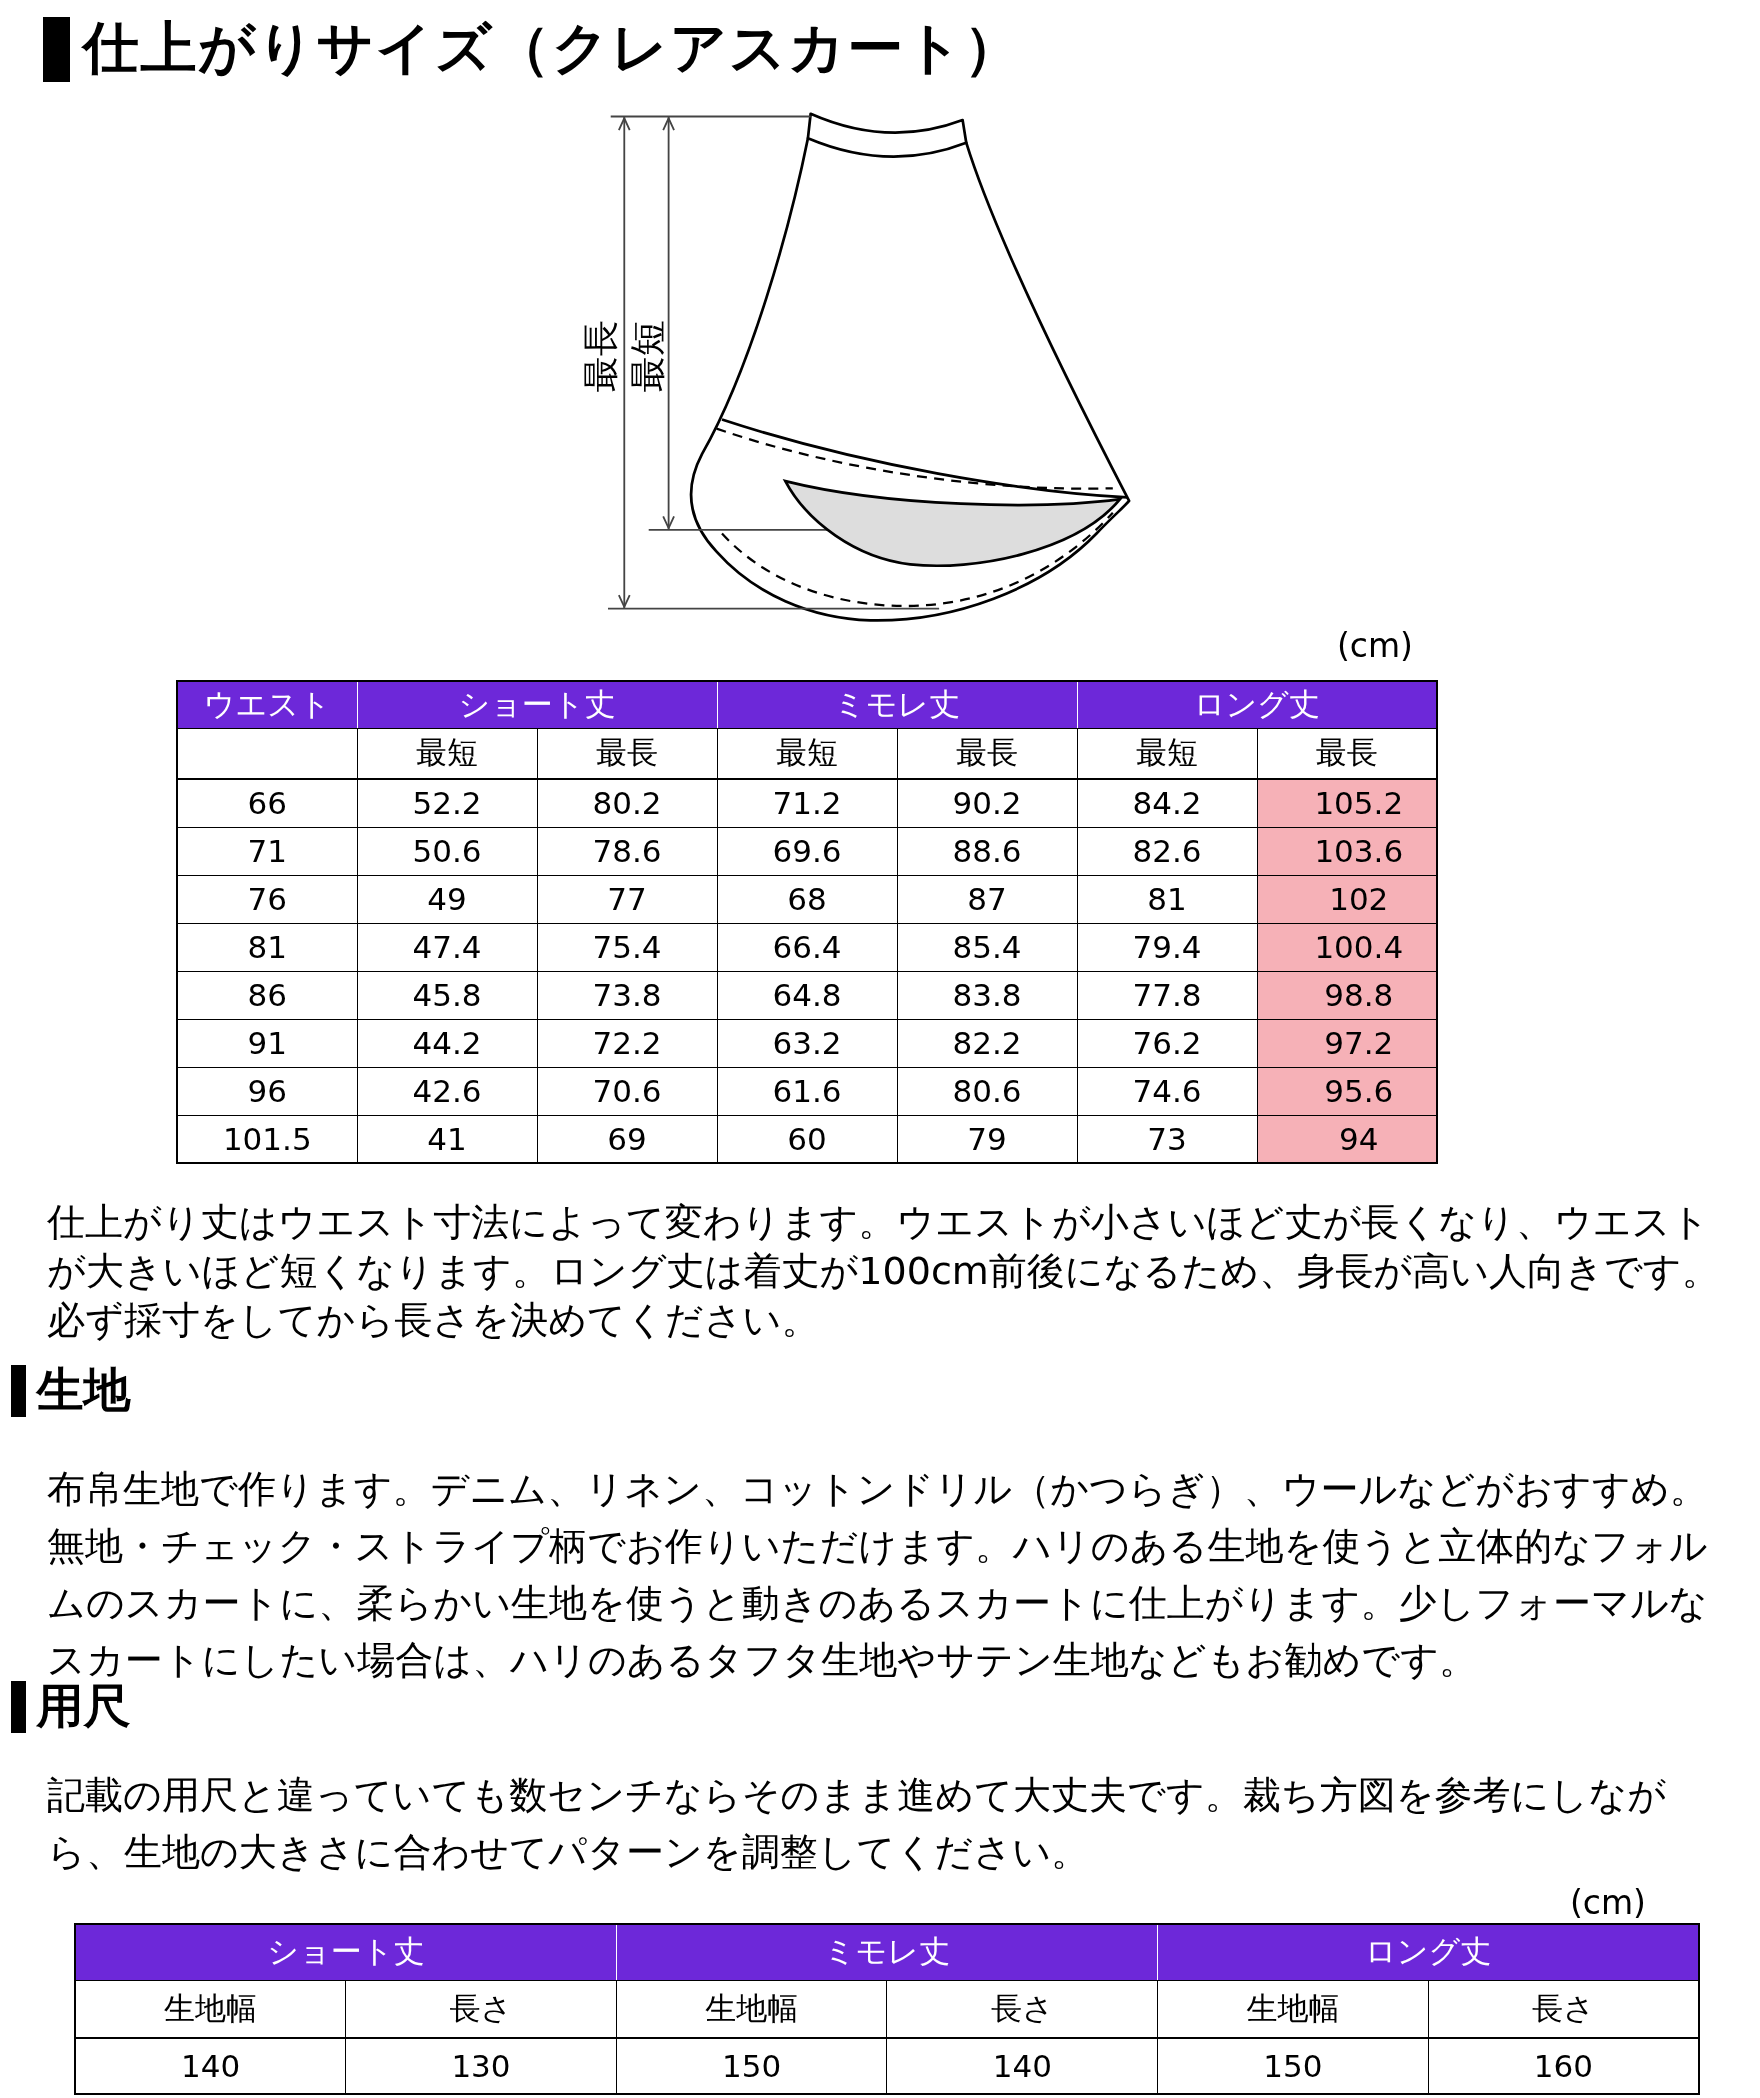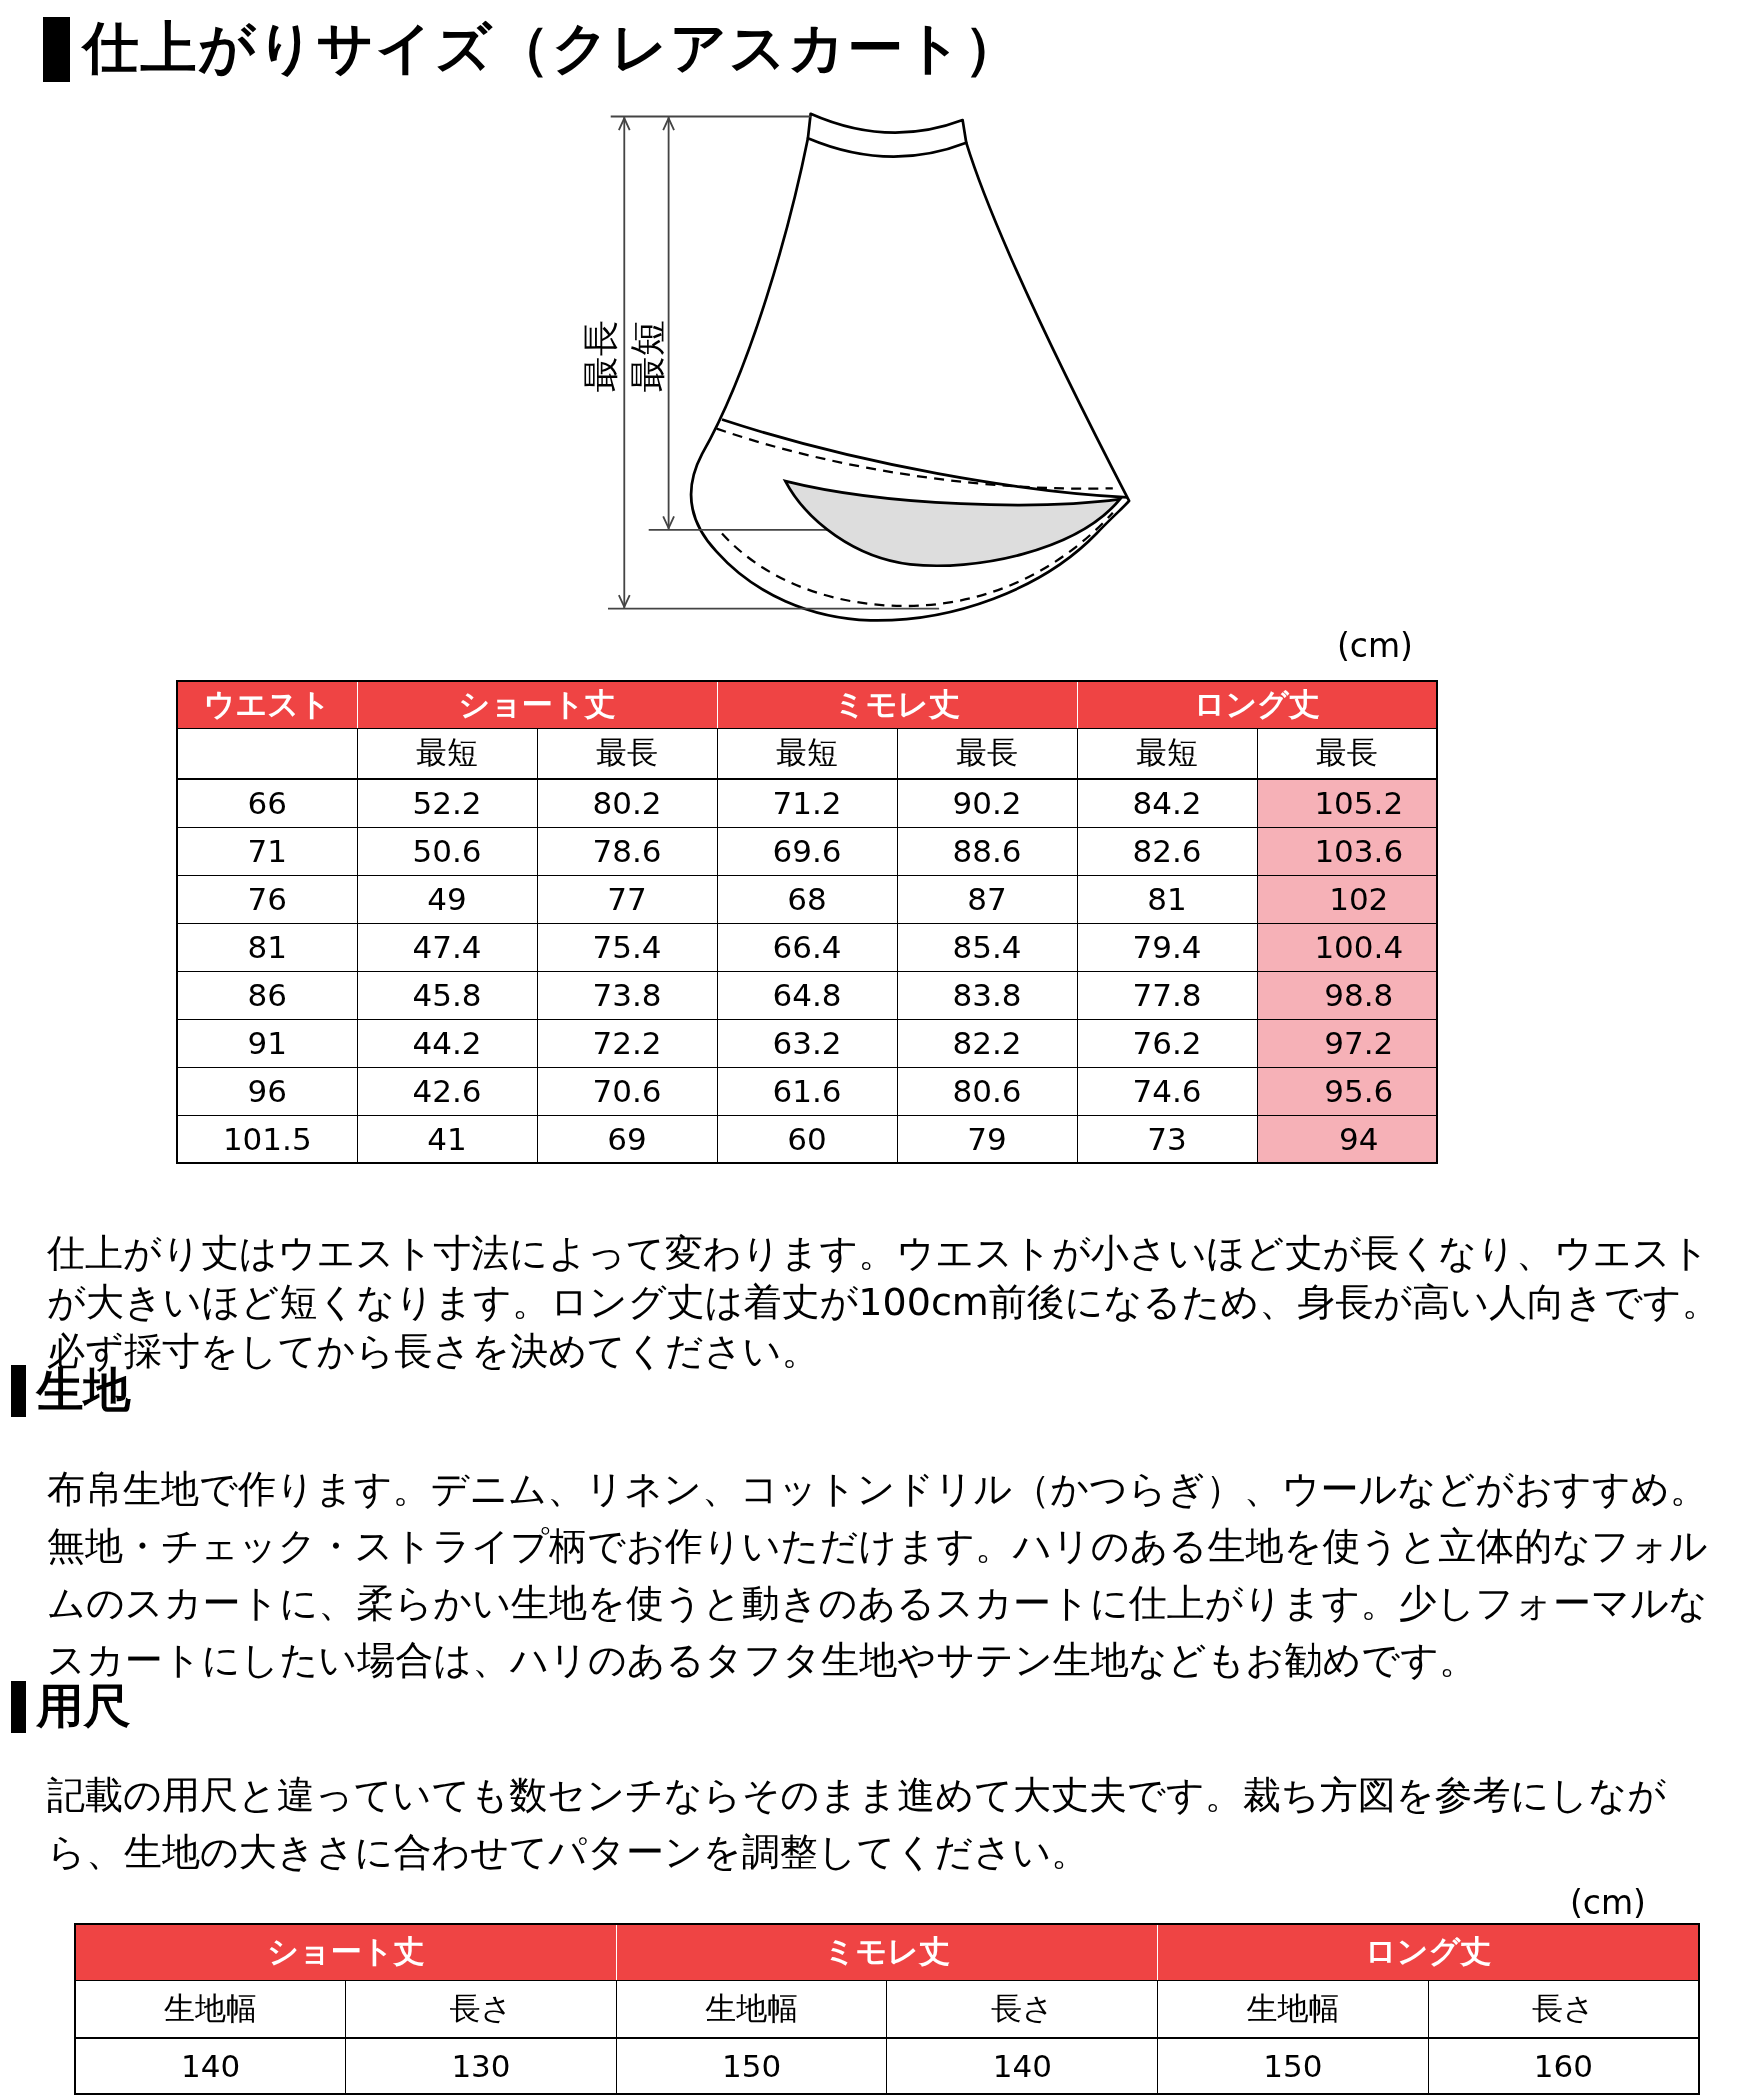--- a/index.html
+++ b/index.html
@@ -24,21 +24,21 @@
   .para.tight { line-height:49px; }
   .para.loose { line-height:57px;margin-top:12px; }
 
   
   .unit { font-size:33px; text-align:right; }
 
   
   table { border-collapse:collapse; table-layout:fixed; font-size:31px; }
   table.sz { border:2.7px solid #000; }
   td, th { border:1.8px solid #000; text-align:center; vertical-align:middle; padding:0; font-weight:normal; }
-  th.grp { background:#ef4444; color:#fff; border-left:1.8px solid #fff; border-right:1.8px solid #fff; font-weight:700; }
+  th.grp { background:#6d28d9; color:#fff; border-left:1.8px solid #fff; border-right:1.8px solid #fff; font-weight:400; }
   tr.grp-row  { height:47px; }
   tr.sub-row  { height:51px; }
   tr.sub-row td { border-bottom:2.7px solid #000; }
   tr.data-row { height:48px; }
   #yardage-table tr.grp-row { height:56px; }
   #yardage-table tr.sub-row { height:58px; }
   #yardage-table tr.data-row { height:56px; }
   td.hl { background:#f6b1b7;padding-left:24px; }
 
   svg text { font-family:"DejaVu Sans","Liberation Sans",sans-serif; }
@@ -176,21 +176,21 @@
     <td>41</td>
     <td>69</td>
     <td>60</td>
     <td>79</td>
     <td>73</td>
     <td class="hl">94</td>
   </tr>
 </tbody>
   </table>
 
-<div class="abs para tight" style="left:47px; top:1229px; width:1684px;">仕上がり丈はウエスト寸法によって変わります。ウエストが小さいほど丈が長くなり、ウエストが大きいほど短くなります。ロング丈は着丈が100cm前後になるため、身長が高い人向きです。必ず採寸をしてから長さを決めてください。</div>
+<div class="abs para tight" style="left:47px; top:1198px; width:1684px;">仕上がり丈はウエスト寸法によって変わります。ウエストが小さいほど丈が長くなり、ウエストが大きいほど短くなります。ロング丈は着丈が100cm前後になるため、身長が高い人向きです。必ず採寸をしてから長さを決めてください。</div>
 
 <div class="abs section-row" style="left:11px; top:1359px;">
   <span class="section-bullet"></span>
   <span class="section-text">生地</span>
 </div>
 <div class="abs para loose" style="left:47px; top:1449px; width:1684px;">布帛生地で作ります。デニム、リネン、コットンドリル（かつらぎ）、ウールなどがおすすめ。無地・チェック・ストライプ柄でお作りいただけます。ハリのある生地を使うと立体的なフォルムのスカートに、柔らかい生地を使うと動きのあるスカートに仕上がります。少しフォーマルなスカートにしたい場合は、ハリのあるタフタ生地やサテン生地などもお勧めです。</div>
 
 <div class="abs section-row" style="left:11px; top:1675px;">
   <span class="section-bullet"></span>
   <span class="section-text">用尺</span>

